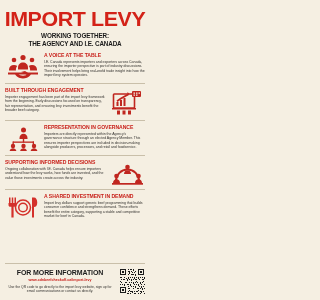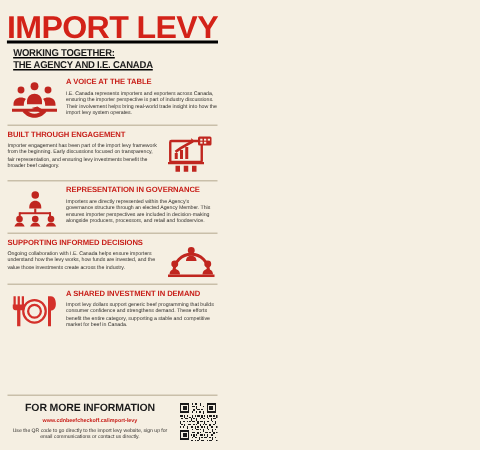--- a/index.html
+++ b/index.html
@@ -9,21 +9,21 @@
     font-family:"Liberation Sans", sans-serif;
     -webkit-font-smoothing:antialiased;
   }
   .poster{
     width:150px;height:300px;position:relative;
     background:#f5efe2;
     box-sizing:border-box;
     display:flex;flex-direction:column;
   }
   
-  .header{padding:9px 6px 4px;text-decoration:underline;}
+  .header{padding:9px 6px 4px;text-align:center;}
   .title{
     color:#d32218;
     font-family:"Liberation Sans Narrow","Liberation Sans",sans-serif;
     font-weight:bold;
     font-size:21px;line-height:20px;
     letter-spacing:-0.4px;
     transform:scaleX(1.02);
     margin:0 0 3px 0;
   }
   .subtitle{

